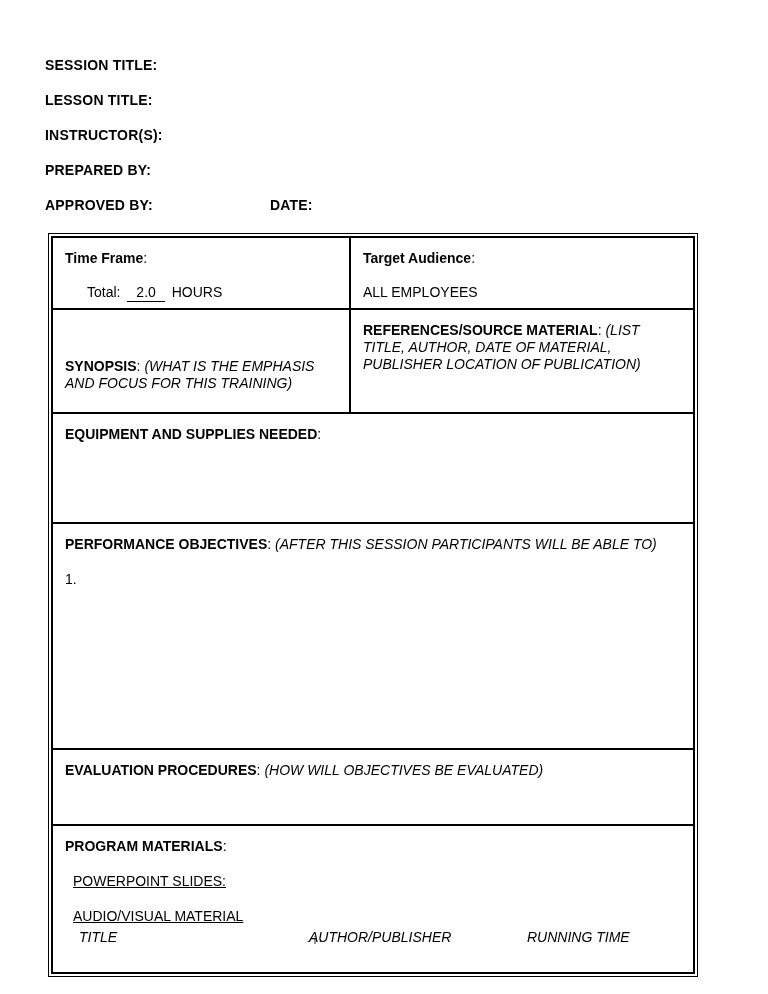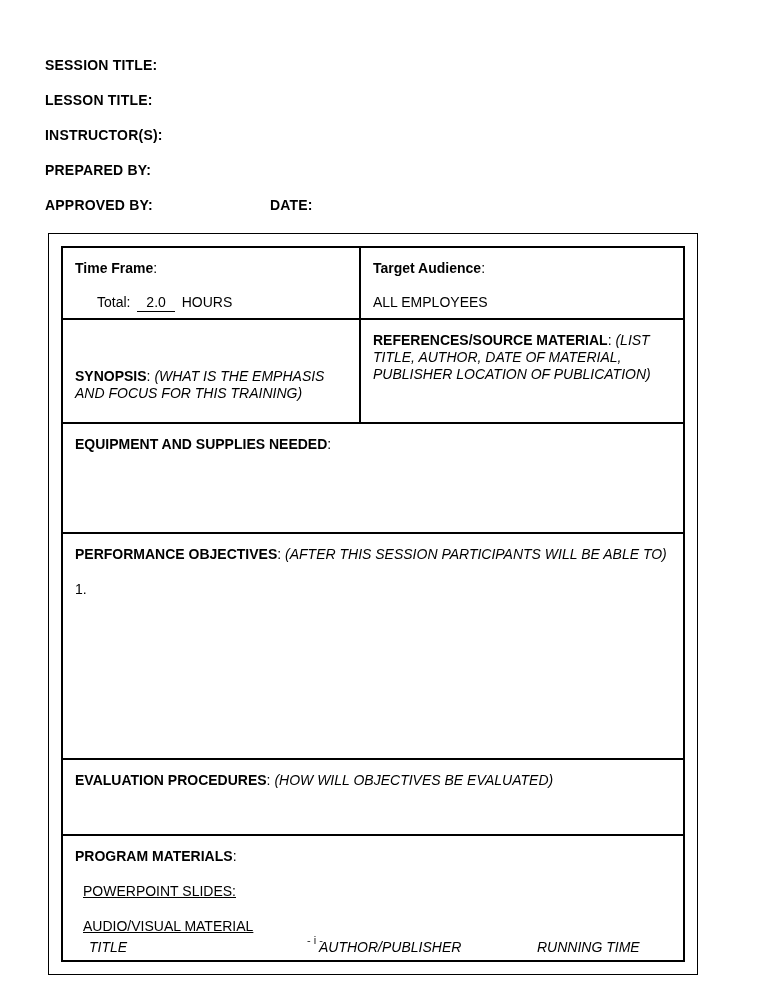--- a/index.html
+++ b/index.html
@@ -20,42 +20,42 @@
     letter-spacing: 0.2px;
   }
   .hdr .approved-label { display: inline-block; width: 225px; }
 
   
   .tbl-wrap {
     margin-top: 20px;
     margin-left: 3px;
     width: 650px;
     border: 1px solid #000;
-    padding: 12px;
+    padding: 2px;
     background: #fff;
   }
   table.form {
     width: 100%;
     border-collapse: collapse;
     table-layout: fixed;
   }
   table.form td {
     border: 2px solid #000;
     vertical-align: top;
     padding: 12px 12px 6px 12px;
     font-size: 14px;
     line-height: 17px;
   }
   td.c1 { width: 298px; }
   .r1 td { height: 72px; }
   .r2 td { height: 104px; }
   .r3 td { height: 110px; }
   .r4 td { height: 226px; }
   .r5 td { height: 76px; }
-  .r6 td { height: 126px; }
+  .r6 td { height: 148px; }
 
   .lbl { font-weight: bold; }
   .hint { font-style: italic; }
   .total-line { margin-top: 17px; padding-left: 22px; }
   .fill-underline {
     display: inline-block;
     border-bottom: 1.3px solid #000;
     padding: 0 9px;
     margin: 0 3px;
   }

